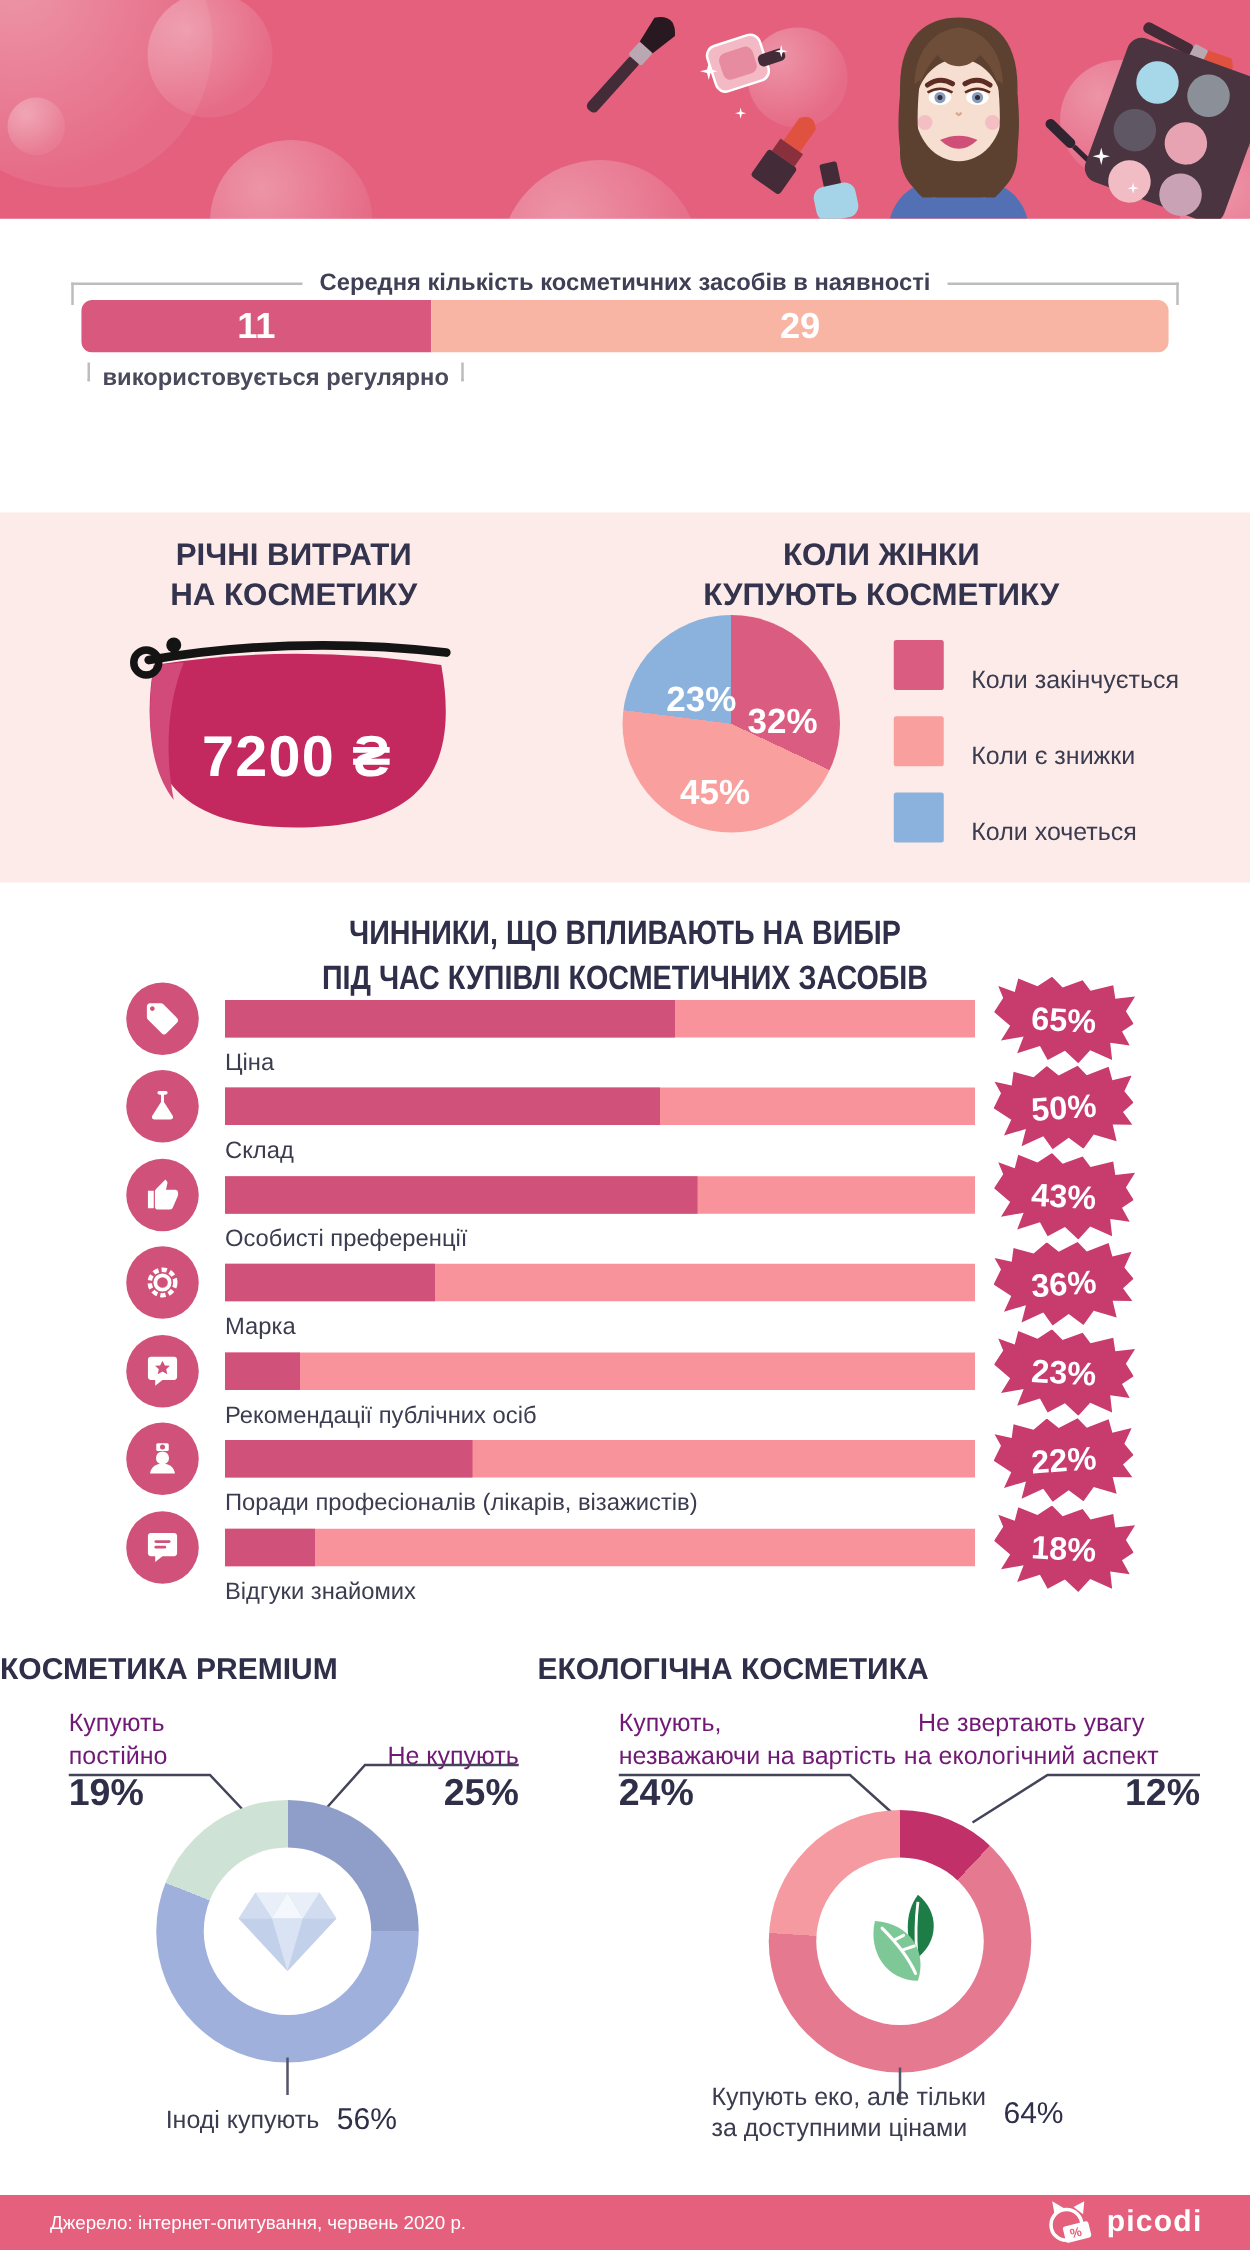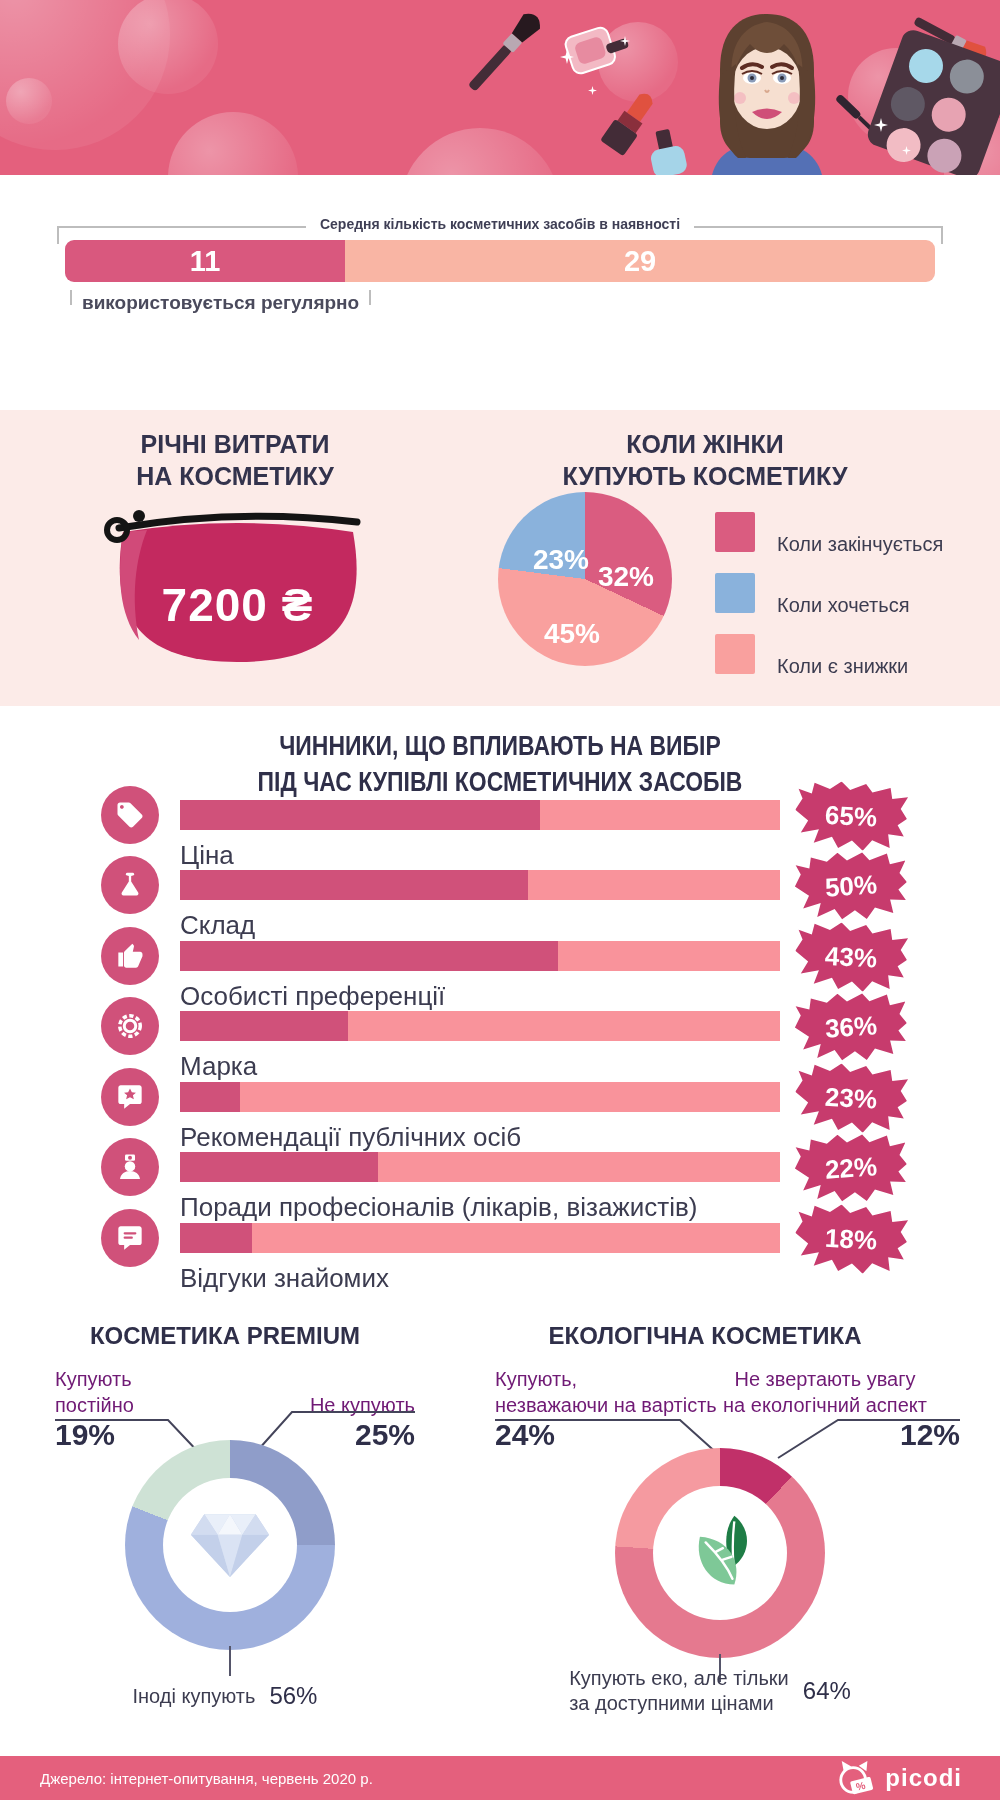--- a/index.html
+++ b/index.html
@@ -13,21 +13,21 @@
   .sparkle{position:absolute;}
   .header-title{position:absolute;left:45px;top:50px;color:#ffffff;font-weight:800;
                 font-size:30px;line-height:39px;letter-spacing:.5px;}
   .deco{position:absolute;}
 
   
   .avg-bracket-top{position:absolute;left:57px;top:216px;width:886px;display:flex;align-items:flex-start;}
   .avg-bracket-top .bl{flex:1;height:16px;margin-top:10px;border-top:2px solid #bdbdbd;}
   .avg-bracket-top .bl.left{border-left:2px solid #bdbdbd;}
   .avg-bracket-top .bl.right{border-right:2px solid #bdbdbd;}
-  .avg-top-label{padding:0 14px;font-size:14px;font-weight:700;color:#3f3f55;white-space:nowrap;}
+  .avg-top-label{padding:0 14px;font-size:19px;font-weight:700;color:#3f3f55;white-space:nowrap;}
   .avg-bar{position:absolute;left:65px;top:240px;width:870px;height:42px;border-radius:9px;
            overflow:hidden;display:flex;}
   .avg-seg{display:flex;align-items:center;justify-content:center;color:#fff;
            font-size:29px;font-weight:800;}
   .avg-seg.rest{flex:1;}
   .avg-bracket-bottom{position:absolute;left:70px;top:290px;width:267px;display:flex;align-items:flex-start;}
   .avg-bracket-bottom .bl{flex:1;height:13px;border-bottom:2px solid #bdbdbd;}
   .avg-bracket-bottom .bl.left{border-left:2px solid #bdbdbd;}
   .avg-bracket-bottom .bl.right{border-right:2px solid #bdbdbd;}
   .avg-bottom-label{padding:0 10px;margin-top:2px;font-size:19px;font-weight:700;color:#4a4a5c;white-space:nowrap;}
@@ -46,30 +46,30 @@
   .legend-text{font-size:20px;color:#3c3c50;white-space:nowrap;margin-top:24px;}
 
   
   .factors-title{position:absolute;left:0;top:728px;width:1000px;text-align:center;color:#2f2f49;
                  font-weight:800;font-size:27px;line-height:36px;transform:scaleX(.85);}
   .frow{position:absolute;left:0;width:1000px;height:70px;}
   .ficon{position:absolute;left:101px;top:-14px;width:58px;height:58px;border-radius:50%;
          background:#d0517a;display:flex;align-items:center;justify-content:center;}
   .fbar{position:absolute;left:180px;top:0;width:600px;height:30px;background:#f9939b;}
   .fbar-fill{height:100%;background:#d0517a;}
-  .flabel{position:absolute;left:180px;top:40px;font-size:26px;color:#3c3c50;}
+  .flabel{position:absolute;left:180px;top:40px;font-size:19px;color:#3c3c50;}
   .splash{position:absolute;left:795px;top:-18px;width:112px;height:68px;background:#c73b6d;
           display:flex;align-items:center;justify-content:center;
           clip-path:polygon(0% 45%,6% 28%,2% 14%,14% 20%,16% 4%,30% 12%,40% 0%,48% 12%,62% 2%,68% 14%,84% 6%,86% 22%,100% 18%,94% 36%,100% 50%,92% 60%,98% 76%,84% 74%,86% 94%,70% 84%,62% 100%,52% 86%,40% 98%,34% 82%,18% 92%,22% 72%,6% 78%,12% 60%);}
   .frow:nth-of-type(odd) .splash{transform:rotate(-4deg);}
   .frow:nth-of-type(even) .splash{transform:rotate(3deg);}
   .splash span{color:#fff;font-size:26px;font-weight:800;}
 
   
-  .donut-title{position:absolute;color:#2f2f49;font-weight:800;font-size:24px;text-align:center;}
+  .donut-title{position:absolute;color:#2f2f49;font-weight:800;font-size:24px;}
   .donut{position:absolute;width:210px;height:210px;border-radius:50%;}
   .donut-hole{position:absolute;left:38px;top:38px;width:134px;height:134px;border-radius:50%;
               background:#fff;display:flex;align-items:center;justify-content:center;}
   .callout-label{position:absolute;font-size:20px;line-height:26px;color:#701a75;}
   .callout-pct{position:absolute;font-size:30px;font-weight:800;color:#2f2f49;}
   .callout-svg{position:absolute;}
   .vstub{position:absolute;width:2px;background:#55556a;}
   .bottom-caption{position:absolute;display:flex;align-items:center;justify-content:center;gap:14px;}
   .bottom-caption .cap-text{font-size:20px;line-height:25px;color:#3c3c50;}
   .bottom-caption .cap-pct{font-size:24px;font-weight:400;color:#2f2f49;}
@@ -238,26 +238,26 @@
     <span class="pie-label" style="left:128px;top:85px;">32%</span>
     <span class="pie-label" style="left:74px;top:142px;">45%</span>
   </div>
 
   <div class="legend">
     <div class="legend-item">
       <div class="legend-swatch" style="background: rgb(218, 92, 128);"></div>
       <div class="legend-text">Коли закінчується</div>
     </div>
     <div class="legend-item">
+      <div class="legend-swatch" style="background: rgb(249, 160, 158);"></div>
+      <div class="legend-text">Коли є знижки</div>
+    </div>
+    <div class="legend-item">
       <div class="legend-swatch" style="background: rgb(138, 178, 220);"></div>
       <div class="legend-text">Коли хочеться</div>
-    </div>
-    <div class="legend-item">
-      <div class="legend-swatch" style="background: rgb(249, 160, 158);"></div>
-      <div class="legend-text">Коли є знижки</div>
     </div>
   </div>
 
   <div class="factors-title">
     <div>ЧИННИКИ, ЩО ВПЛИВАЮТЬ НА ВИБІР</div>
     <div>ПІД ЧАС КУПІВЛІ КОСМЕТИЧНИХ ЗАСОБІВ</div>
   </div>
 
   <div class="frow" style="top:800px;">
     <div class="ficon">

